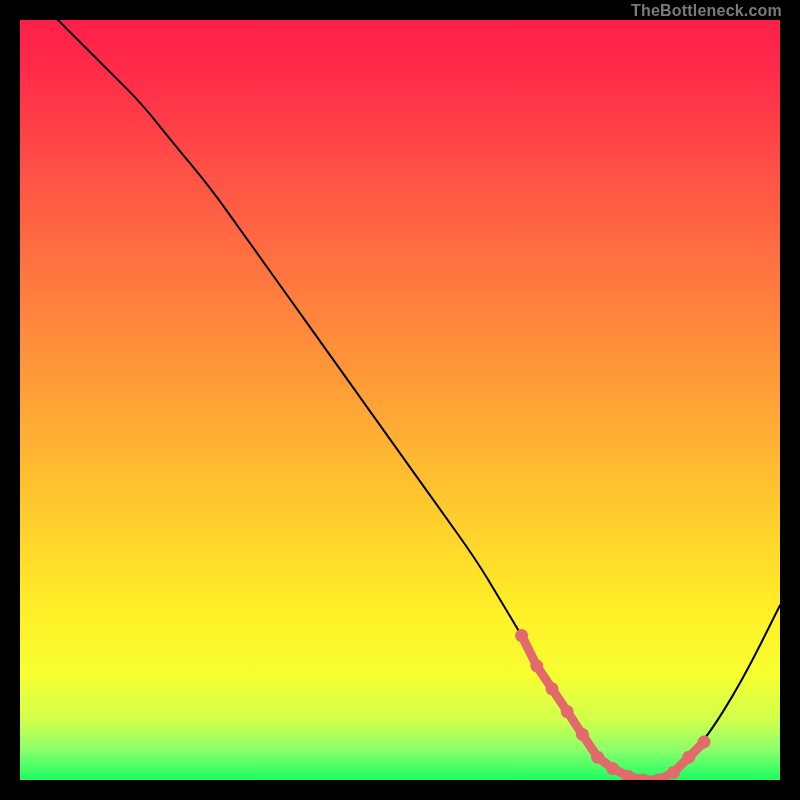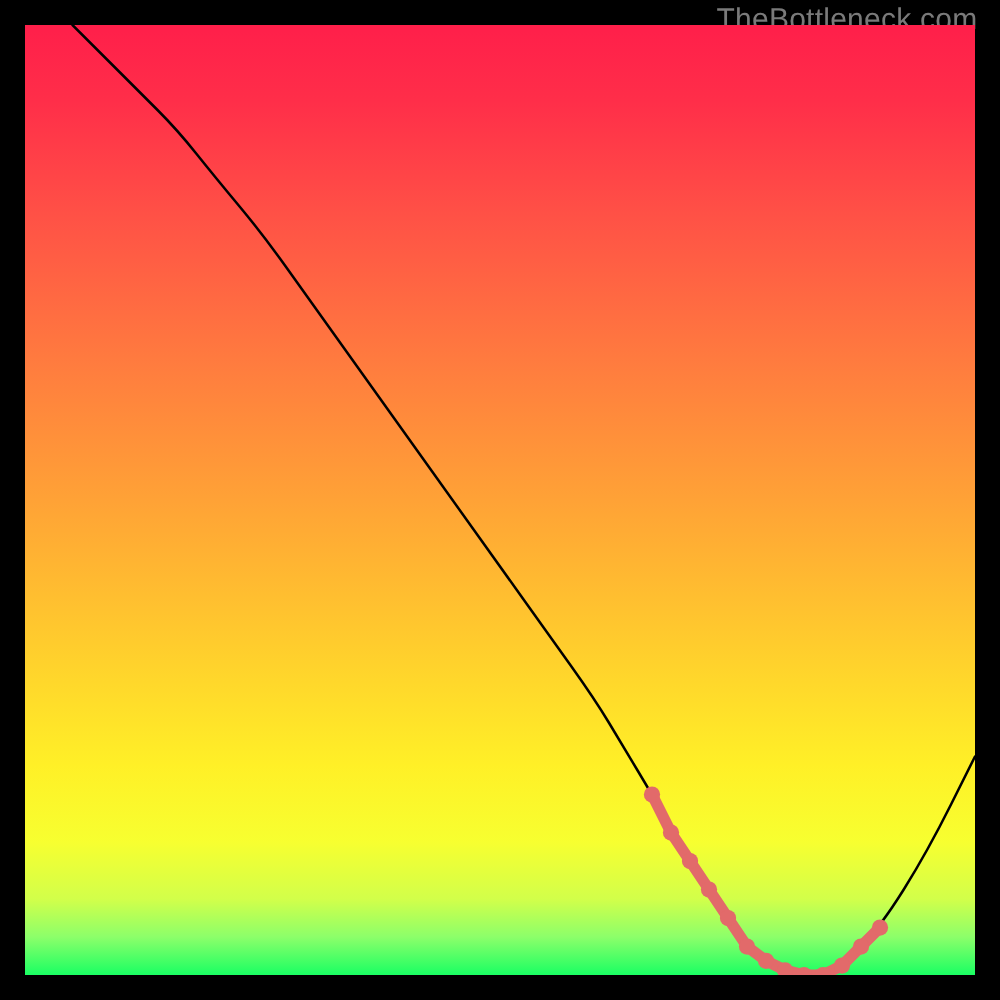--- a/index.html
+++ b/index.html
@@ -21,22 +21,22 @@
   left: 20px;
   top: 20px;
   width: 760px;
   height: 760px;
 }
 .watermark {
   position: absolute;
   top: 2px;
   right: 18px;
   font-family: Arial, Helvetica, sans-serif;
-  font-size: 24px;
-  font-weight: 400;
+  font-size: 16px;
+  font-weight: 700;
   color: #7a7a7a;
   letter-spacing: 0.2px;
   user-select: none;
 }
 svg {
   display: block;
 }
 </style>
 </head>
 <body>

